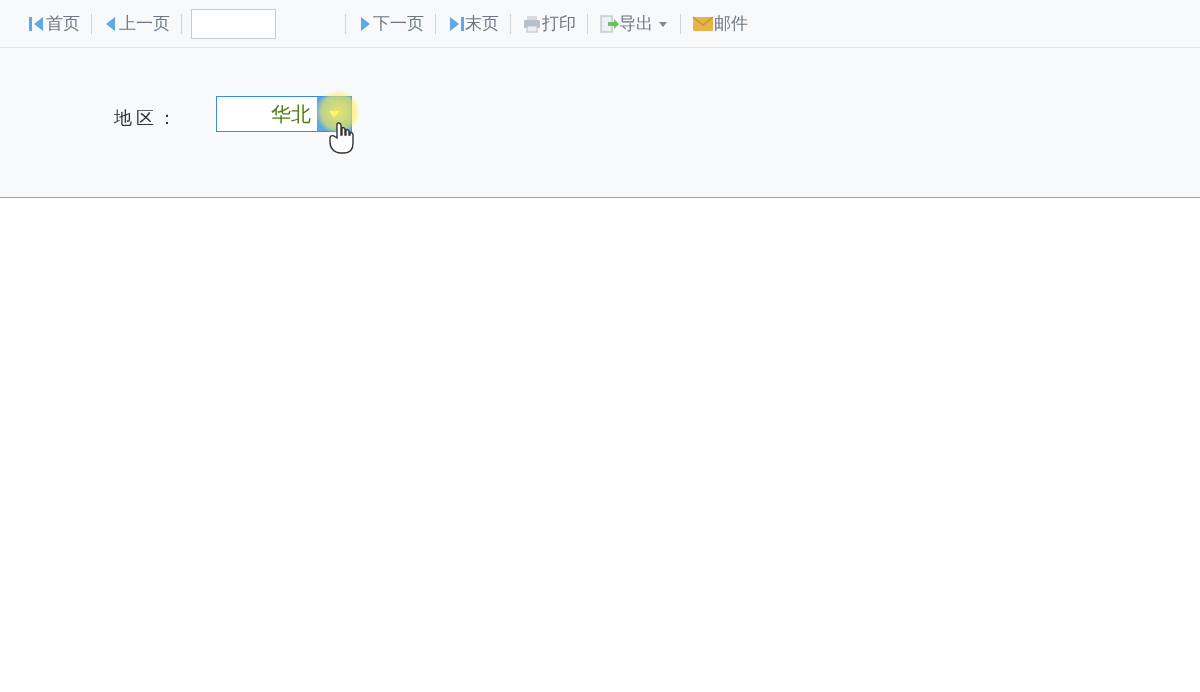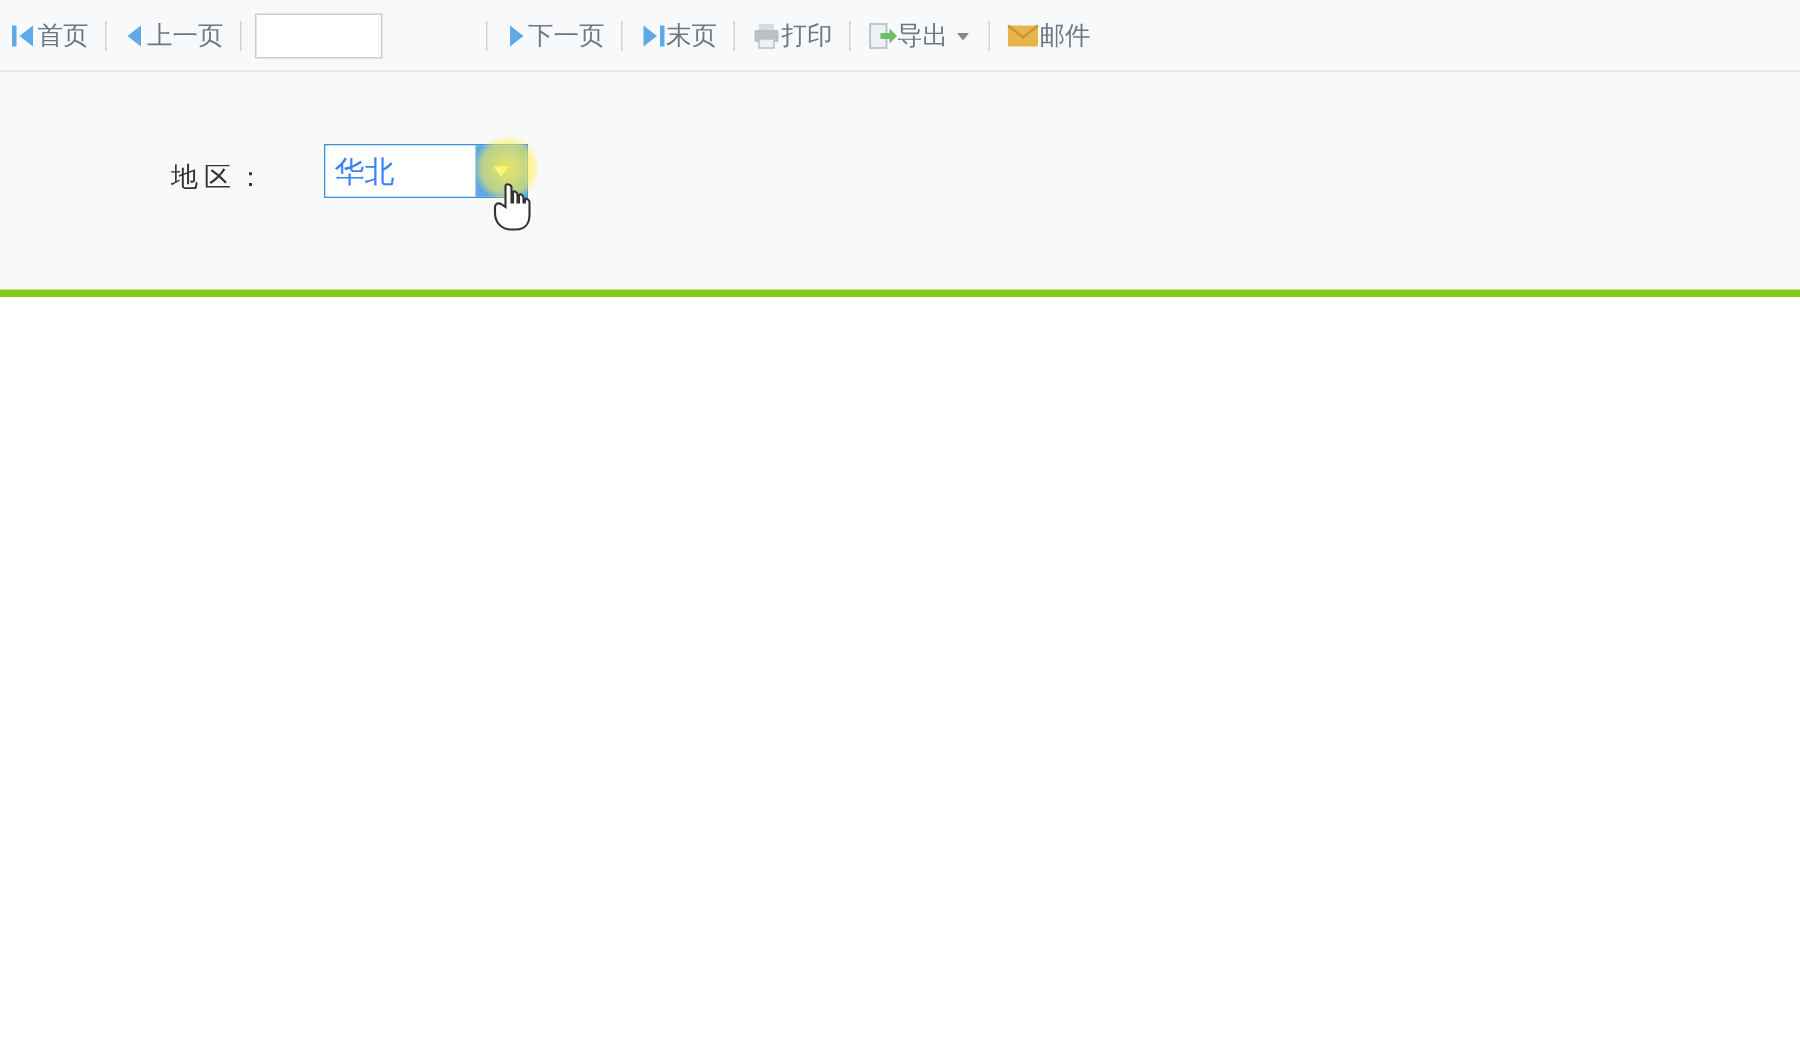--- a/index.html
+++ b/index.html
@@ -10,21 +10,21 @@
       width: 1200px;
       height: 692px;
       overflow: hidden;
     }
     .toolbar {
       height: 48px;
       background: #f7f9fb;
       border-bottom: 1px solid #e0e4e8;
       display: flex;
       align-items: center;
-      padding: 0 1px;
+      padding: 0 22px;
       color: #555;
     }
     .toolbar-item {
       display: flex;
       align-items: center;
       padding: 4px 6px;
       cursor: pointer;
       color: #6b7785;
       font-size: 17px;
     }
@@ -49,21 +49,21 @@
     .arrow-blue { fill: #5ea9e6; }
     .bar-blue { fill: #5ea9e6; }
     .printer-body { fill: #b8c0c8; }
     .export-arrow { fill: #6fbf67; }
     .mail-body { fill: #e6b448; }
     .caret { fill: #888; }
 
     .filter-bar {
       height: 150px;
       background: #f7f9fb;
-      border-bottom: 5px solid #84cc16;
+      border-bottom: 1px solid #84cc16;
       position: relative;
     }
     .region-label {
       position: absolute;
       left: 114px;
       top: 58px;
       font-size: 18px;
       color: #333;
       letter-spacing: 4px;
     }
@@ -76,21 +76,22 @@
       border: 1px solid #3b8fd6;
     }
     .combo-input {
       width: 100px;
       border: none;
       outline: none;
       padding: 0 6px;
       font-size: 20px;
       font-family: inherit;
       background: #fff;
-      color: #3b82f6;
+      color: #4d7c0f;
+      text-align: right;
     }
     .combo-trigger {
       width: 34px;
       background: #5fa8e0;
       display: flex;
       align-items: center;
       justify-content: center;
       cursor: pointer;
       position: relative;
     }

